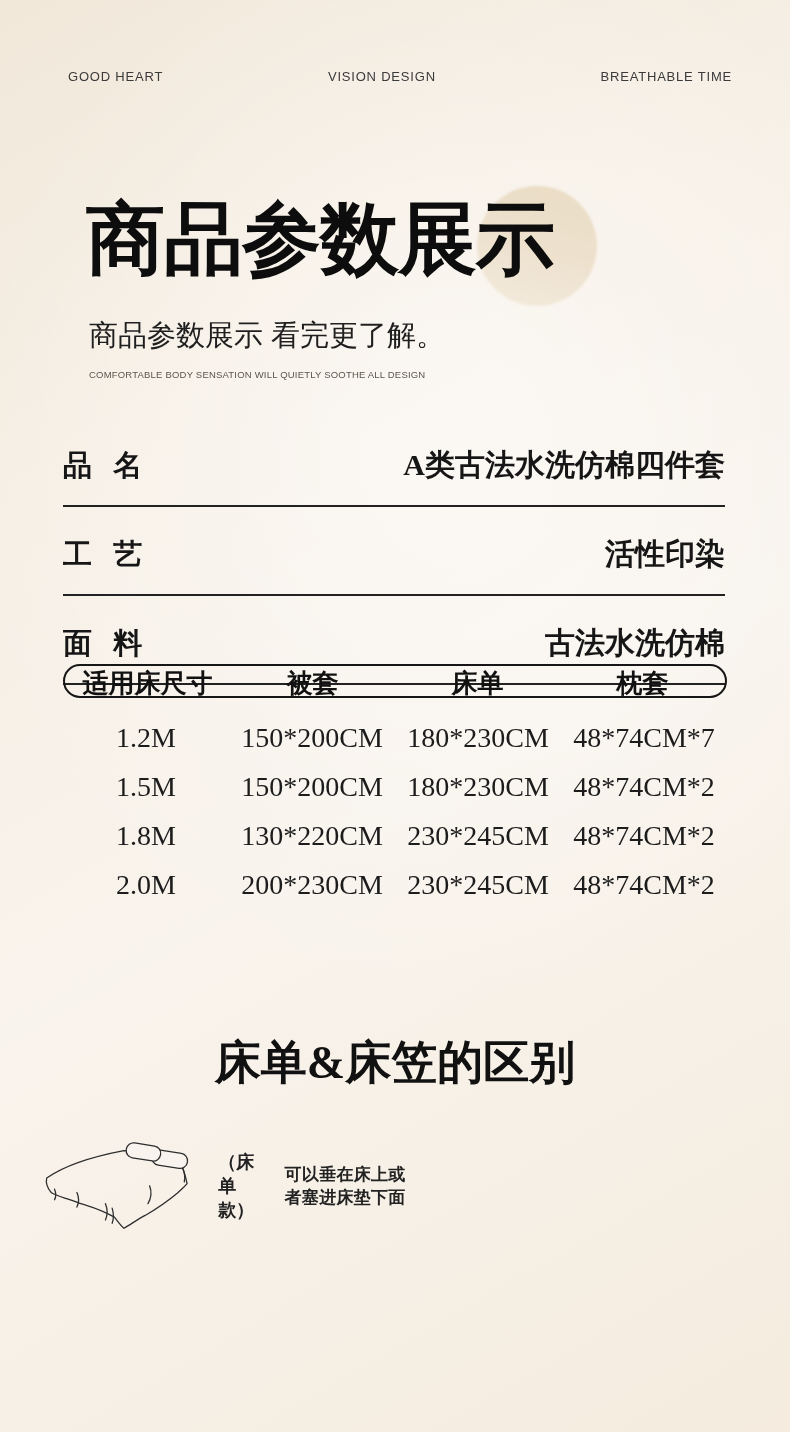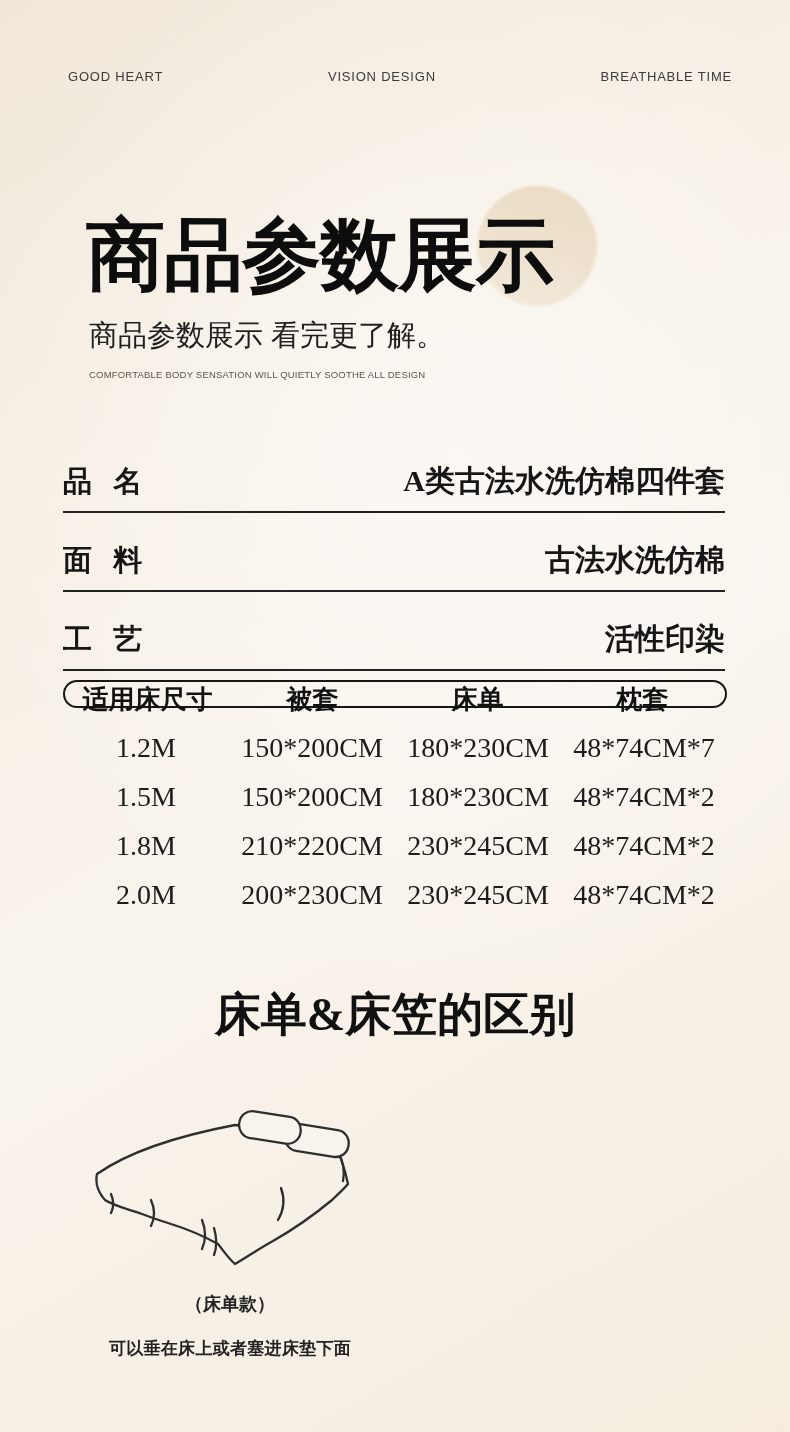--- a/index.html
+++ b/index.html
@@ -10,21 +10,21 @@
   }
   .page {
     position: relative;
     width: 790px;
     height: 1432px;
     overflow: hidden;
     background:
       radial-gradient(90% 55% at 58% 32%, rgba(255,255,255,0.55), rgba(255,255,255,0) 70%),
       linear-gradient(150deg, #f1e8da 0%, #f6efe5 28%, #f8f3ec 55%, #f5ecdf 100%);
   }
-  .serif { font-family: "Liberation Serif", "DejaVu Serif", serif; margin-top: 16px; }
+  .serif { font-family: "Liberation Serif", "DejaVu Serif", serif; }
 
   
   .top-header {
     position: absolute; top: 69px; left: 68px; right: 58px;
     display: flex; justify-content: space-between; align-items: center;
     font-size: 13px; letter-spacing: 0.8px; color: #3a3a3a;
   }
 
   
   .hero-circle {
@@ -44,47 +44,47 @@
   }
   .hero-tagline {
     position: absolute; left: 89px; top: 369px;
     font-size: 9.5px; letter-spacing: 0.2px; color: #5a554d; white-space: nowrap;
   }
 
   
   .specs { position: absolute; left: 63px; top: 445px; width: 662px; }
   .spec-row {
     display: flex; justify-content: space-between; align-items: flex-end;
-    border-bottom: 2px solid #222; padding-bottom: 9px;
+    border-bottom: 2px solid #222; padding-bottom: 19px;
   }
   .spec-row + .spec-row { margin-top: 27px; }
   .spec-label { font-size: 29px; font-weight: 600; color: #161616; word-spacing: 14px; }
   .spec-value { font-size: 30px; font-weight: 600; color: #161616; }
 
   
   .size-table { position: absolute; left: 63px; top: 664px; width: 664px; }
   .table-pill {
-    height: 28px; border: 2px solid #161616; border-radius: 22px;
+    height: 34px; border: 2px solid #161616; border-radius: 22px;
     display: grid; grid-template-columns: 1fr 1fr 1fr 1fr; align-items: center;
     font-size: 26px; font-weight: 700; color: #111; text-align: center;
   }
   .table-rows { margin-top: 15px; }
   .table-row {
     height: 49px;
     display: grid; grid-template-columns: 1fr 1fr 1fr 1fr; align-items: center;
     font-size: 28px; color: #1c1c1c; text-align: center;
   }
 
   
   .section-title {
-    position: absolute; left: 0; top: 968px; width: 100%;
+    position: absolute; left: 0; top: 1032px; width: 100%;
     text-align: center; font-size: 46px; font-weight: 800; color: #111;
     letter-spacing: 0px;
   }
-  .figure { position: absolute; top: 1096px; display: flex; flex-direction: column; align-items: center; gap: 16px; }
+  .figure { position: absolute; top: 1096px; display: flex; flex-direction: row; align-items: center; gap: 16px; }
   .figure-left  { left: 40px;  width: 380px; }
   .figure-right { left: 380px; width: 354px; }
   .figure svg { display: block; }
   .figure-name { margin-top: 6px; font-size: 18px; font-weight: 700; color: #222; }
   .figure-desc { margin-top: 5px; font-size: 17px; font-weight: 700; color: #222; letter-spacing: 0.3px; }
 </style>
 </head>
 <body>
 
 <div class="page">
@@ -99,26 +99,26 @@
   <h1 class="hero-title serif">商品参数展示</h1>
   <p class="hero-subtitle">商品参数展示 看完更了解。</p>
   <p class="hero-tagline">COMFORTABLE BODY SENSATION WILL QUIETLY SOOTHE ALL DESIGN</p>
 
   <div class="specs serif">
     <div class="spec-row">
       <span class="spec-label">品 名</span>
       <span class="spec-value">A类古法水洗仿棉四件套</span>
     </div>
     <div class="spec-row">
+      <span class="spec-label">工 艺</span>
+      <span class="spec-value">活性印染</span>
+    </div>
+    <div class="spec-row">
       <span class="spec-label">面 料</span>
       <span class="spec-value">古法水洗仿棉</span>
-    </div>
-    <div class="spec-row">
-      <span class="spec-label">工 艺</span>
-      <span class="spec-value">活性印染</span>
     </div>
   </div>
 
   <div class="size-table serif">
     <div class="table-pill">
       <span>适用床尺寸</span>
       <span>被套</span>
       <span>床单</span>
       <span>枕套</span>
     </div>
@@ -130,21 +130,21 @@
         <span>48*74CM*7</span>
       </div>
       <div class="table-row">
         <span>1.5M</span>
         <span>150*200CM</span>
         <span>180*230CM</span>
         <span>48*74CM*2</span>
       </div>
       <div class="table-row">
         <span>1.8M</span>
-        <span>210*220CM</span>
+        <span>130*220CM</span>
         <span>230*245CM</span>
         <span>48*74CM*2</span>
       </div>
       <div class="table-row">
         <span>2.0M</span>
         <span>200*230CM</span>
         <span>230*245CM</span>
         <span>48*74CM*2</span>
       </div>
     </div>

